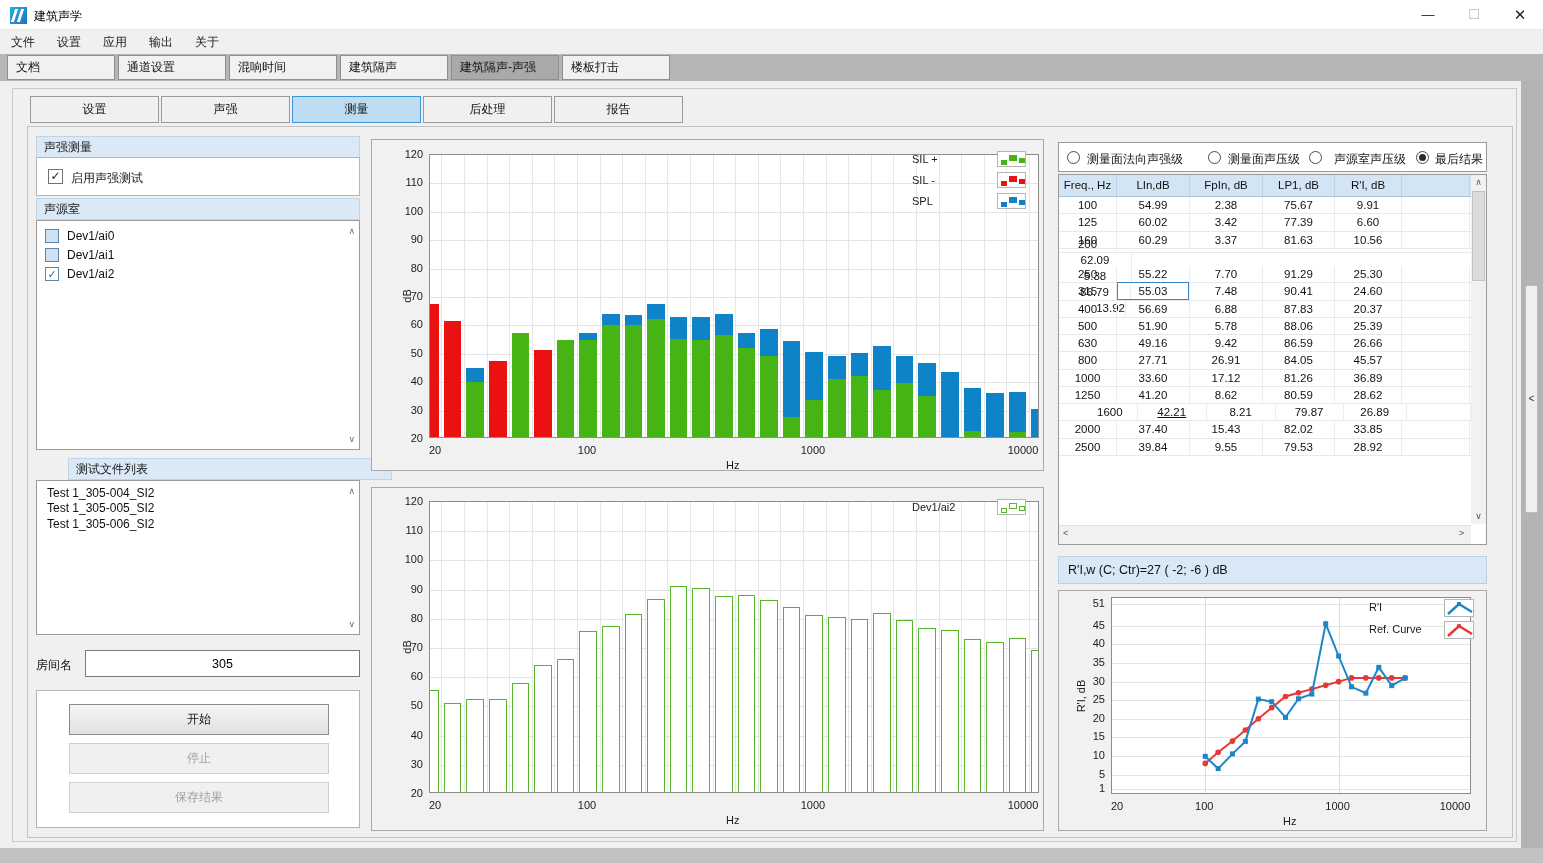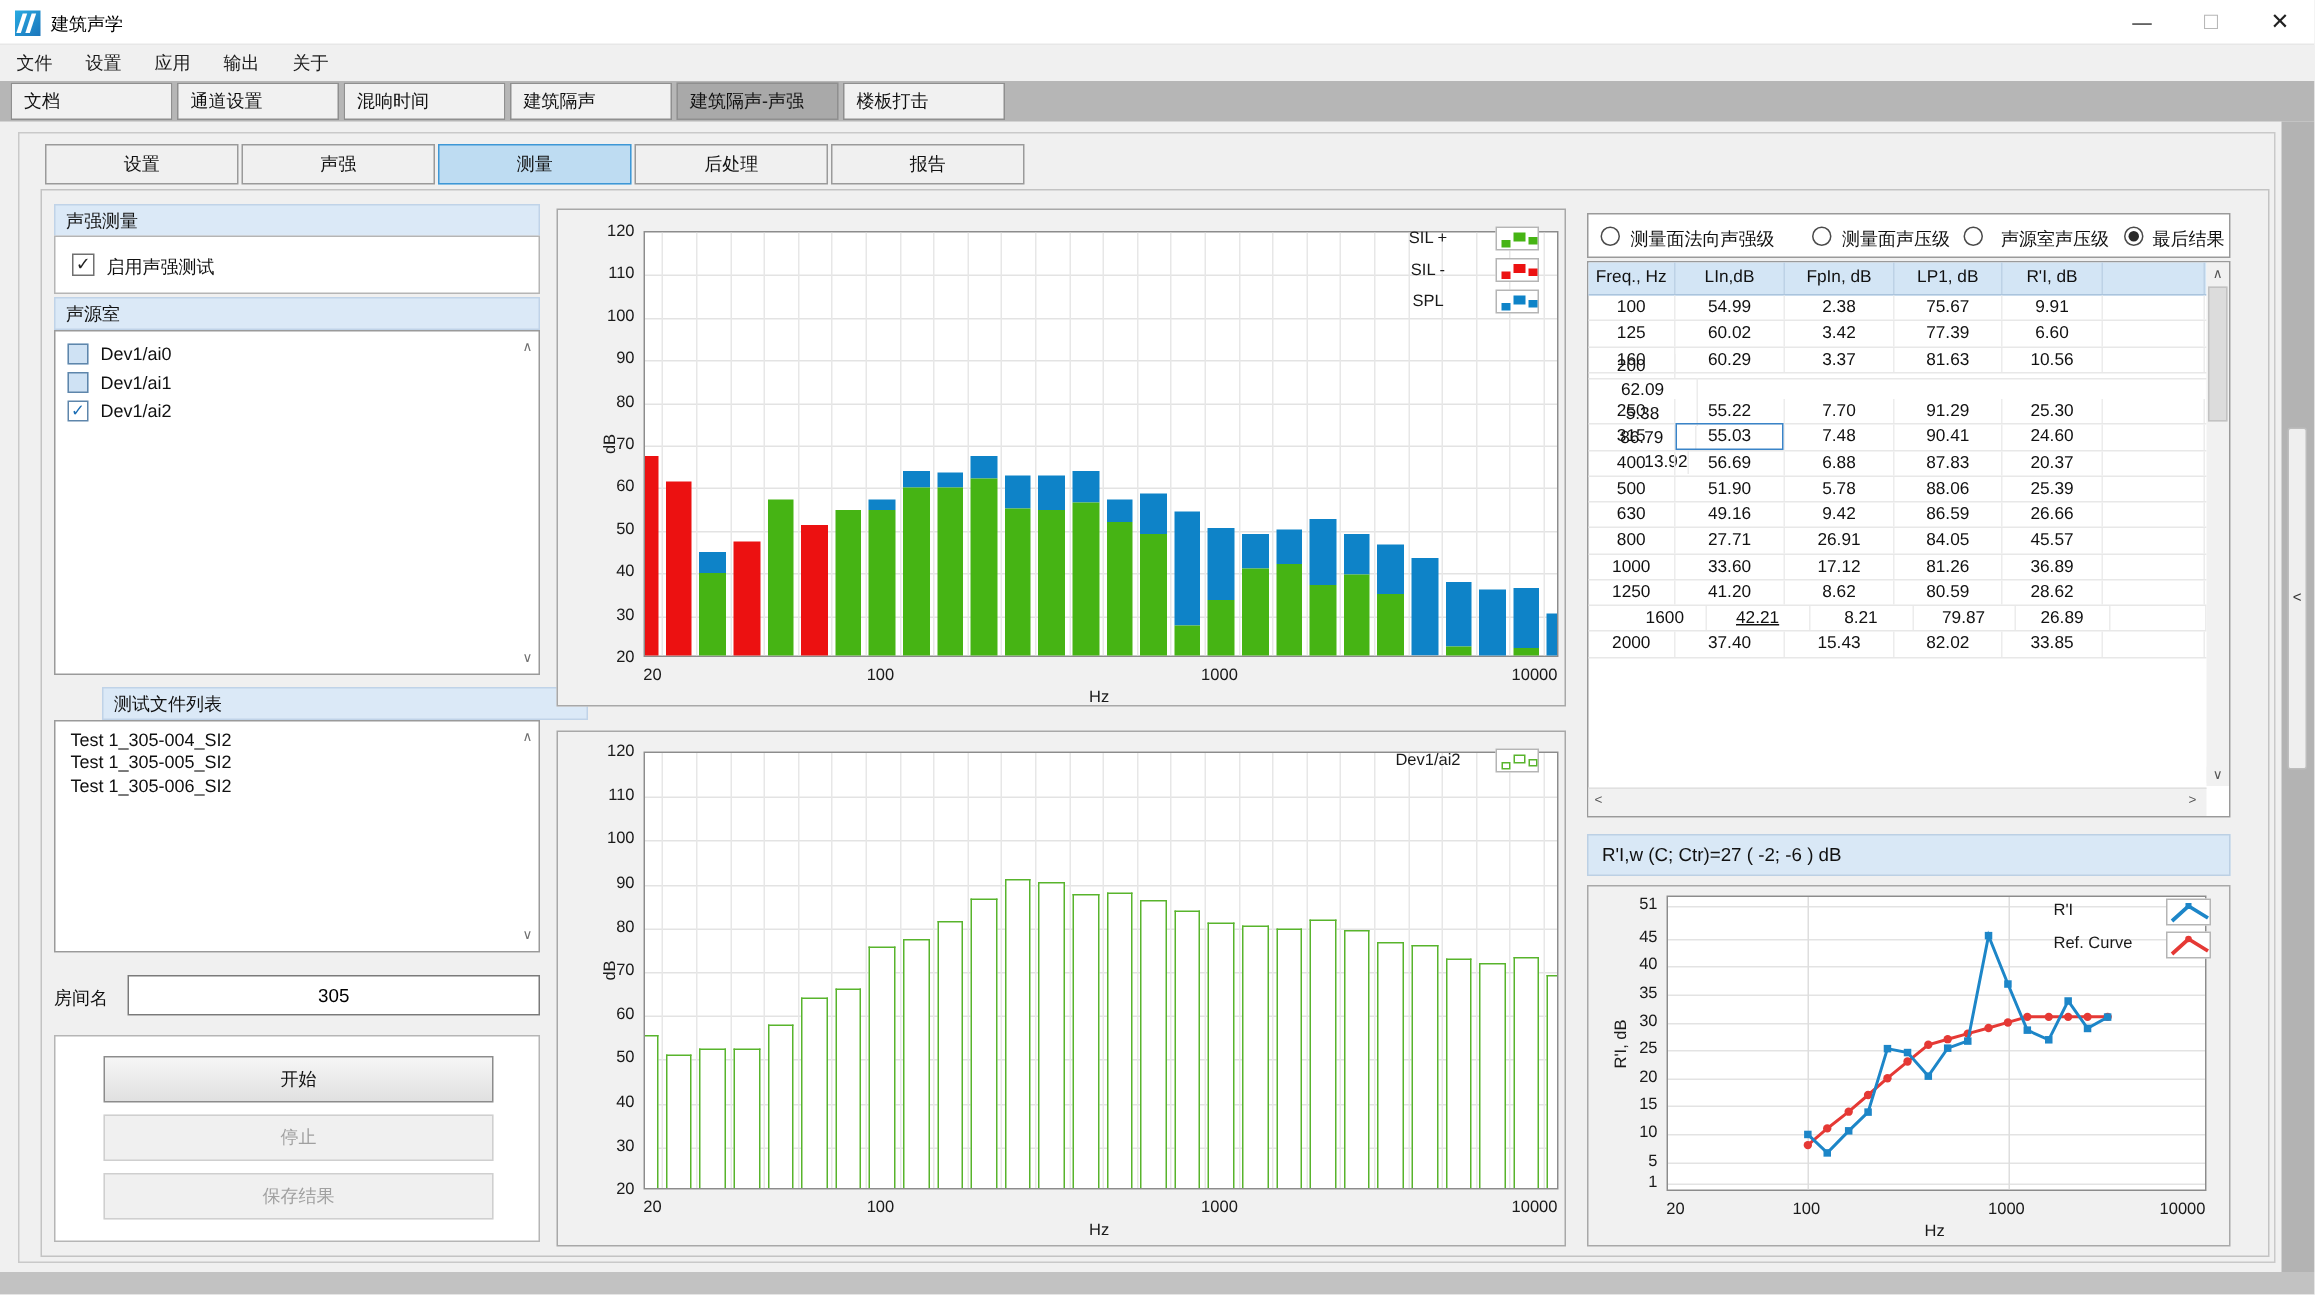--- a/index.html
+++ b/index.html
@@ -46,21 +46,21 @@
   
   .chart-panel { border:1px solid #a8a8a8; background:#f1f1f1; }
   .plot { position:absolute; background:#fff; border:1px solid #8c8c8c; overflow:hidden; }
   .gridh { position:absolute; left:0; width:100%; height:1px; background:#e3e3e3; }
   .gridv { position:absolute; top:0; width:1px; height:100%; background:#e7e7e7; }
   .ytick { position:absolute; font-size:11px; color:#1a1a1a; text-align:right; width:30px; transform:translateY(-50%); }
   .xtick { position:absolute; font-size:11px; color:#1a1a1a; transform:translateX(-50%); }
   .axis-label { position:absolute; font-size:11px; color:#1a1a1a; }
   .rot { transform:rotate(-90deg); transform-origin:center; }
   .bar-seg { position:absolute; }
-  .legend-label { position:absolute; font-size:11px; color:#1a1a1a; text-align:center; }
+  .legend-label { position:absolute; font-size:11px; color:#1a1a1a; text-align:left; }
   .legend-icon { position:absolute; background:#fff; border:1px solid #b5b5b5; }
   
   #radio-panel { left:1058px; top:142px; width:429px; height:30px; background:#fff; border:1px solid #9a9a9a; }
   .radio { position:absolute; top:8px; width:13px; height:13px; border:1px solid #4a4a4a; border-radius:50%; background:#fff; }
   .radio.sel:after { content:""; position:absolute; left:2px; top:2px; width:7px; height:7px; border-radius:50%; background:#2b2b2b; }
   .radio-label { position:absolute; top:8px; font-size:12px; color:#111; }
   #table-box { left:1058px; top:174px; width:429px; height:371px; background:#fff; border:1px solid #9a9a9a; }
   #thead { position:absolute; left:0; top:0; width:412px; height:22px; background:#d3e5f5; border-bottom:1px solid #aac4dd; display:flex; }
   .th { font-size:11.5px; color:#111; text-align:center; line-height:21px; border-right:1px solid #bdd2e6; }
   .tr { position:absolute; left:0; width:412px; height:17.25px; display:flex; border-bottom:1px solid #e8e8e8; }
@@ -493,20 +493,28 @@
       <div class="td" style="width: 68px;"></div>
     </div>
     <div class="tr" style="top: 246.25px;">
       <div class="td" style="width: 58px;">2000</div>
       <div class="td" style="width: 73px;">37.40</div>
       <div class="td" style="width: 73px;">15.43</div>
       <div class="td" style="width: 72px;">82.02</div>
       <div class="td" style="width: 67px;">33.85</div>
       <div class="td" style="width: 68px;"></div>
     </div>
+    <div class="tr" style="top: 263.5px;">
+      <div class="td" style="width: 58px;">2500</div>
+      <div class="td" style="width: 73px;">39.84</div>
+      <div class="td" style="width: 73px;">9.55</div>
+      <div class="td" style="width: 72px;">79.53</div>
+      <div class="td" style="width: 67px;">28.92</div>
+      <div class="td" style="width: 68px;"></div>
+    </div>
     <div class="sbar" style="left: 412px; top: 0px; width: 15px; height: 349px;"></div>
     <div class="sbar" style="left: 412px; top: 2px; width: 15px; text-align: center;">∧</div>
     <div class="sbar" style="left: 412px; top: 336px; width: 15px; text-align: center;">∨</div>
     <div class="sbar" style="left: 413px; top: 16px; width: 13px; height: 90px; background: rgb(220, 220, 220); border: 1px solid rgb(194, 194, 194);"></div>
     <div class="sbar" style="left: 0px; top: 350px; width: 412px; height: 19px; border-top: 1px solid rgb(224, 224, 224);"></div>
     <div class="sbar" style="left: 4px; top: 353px;">&lt;</div>
     <div class="sbar" style="left: 400px; top: 353px;">&gt;</div>
   </div>
 <div class="abs" id="riw-header">R'I,w (C; Ctr)=27 ( -2; -6 ) dB</div>
 <div class="abs chart-panel" style="left:1058px;top:590px;width:429px;height:241px;" id="chart3">

